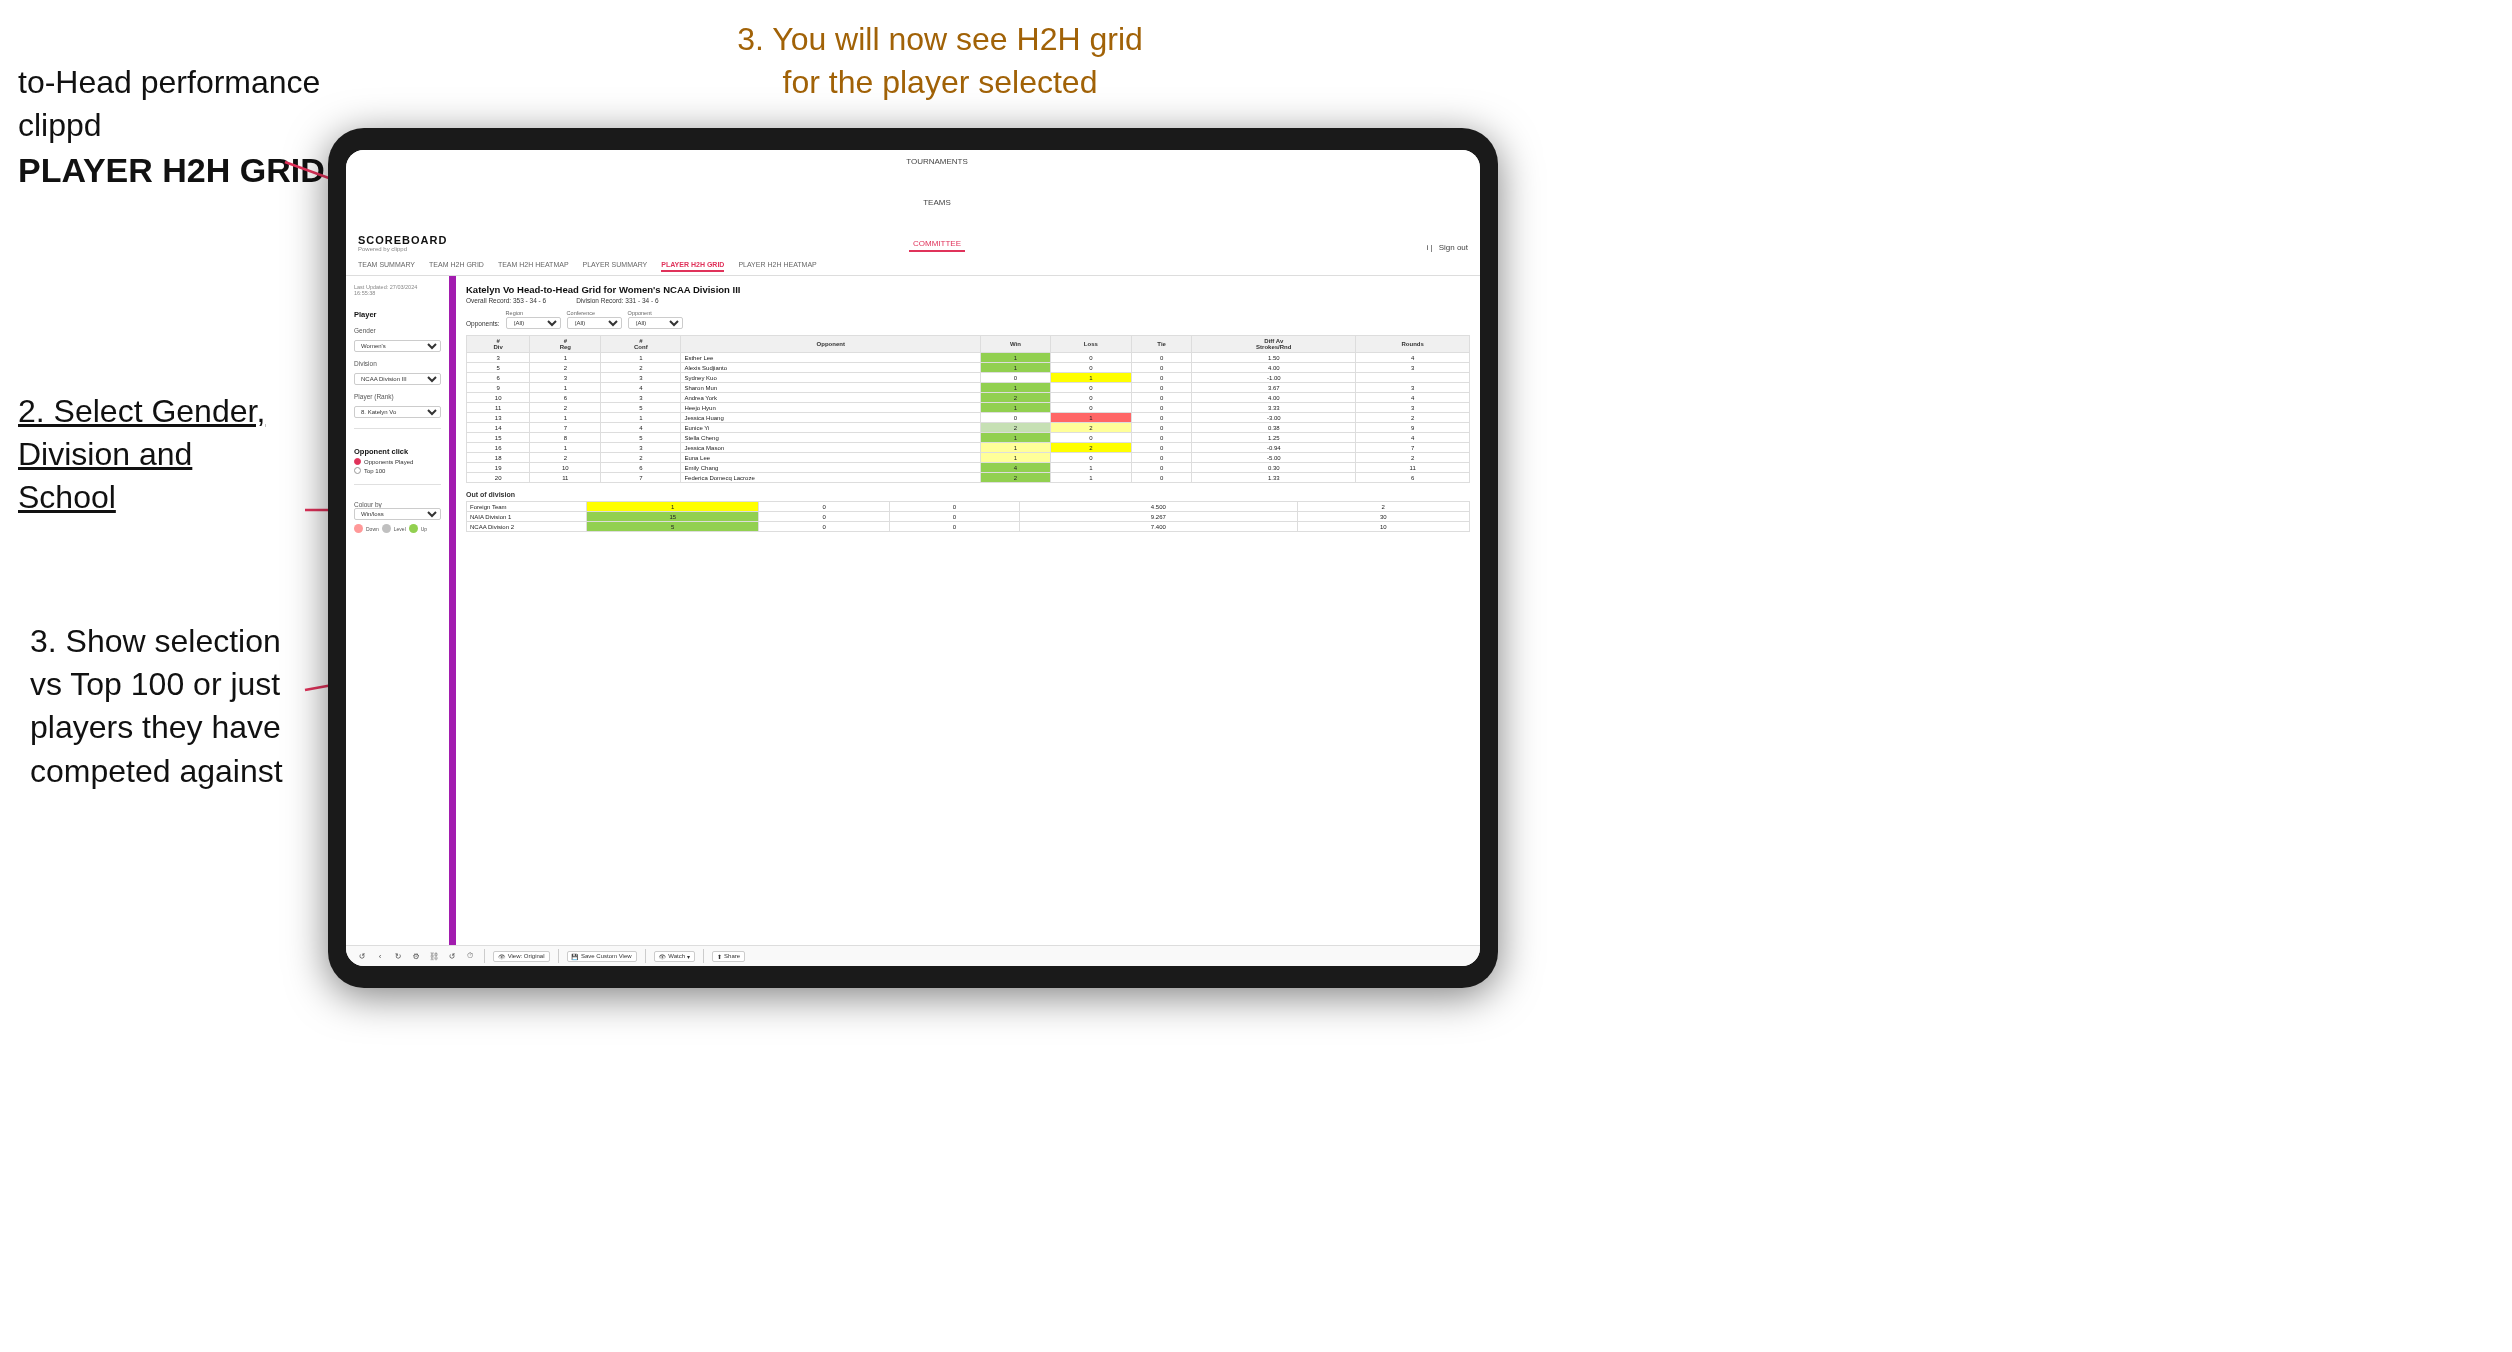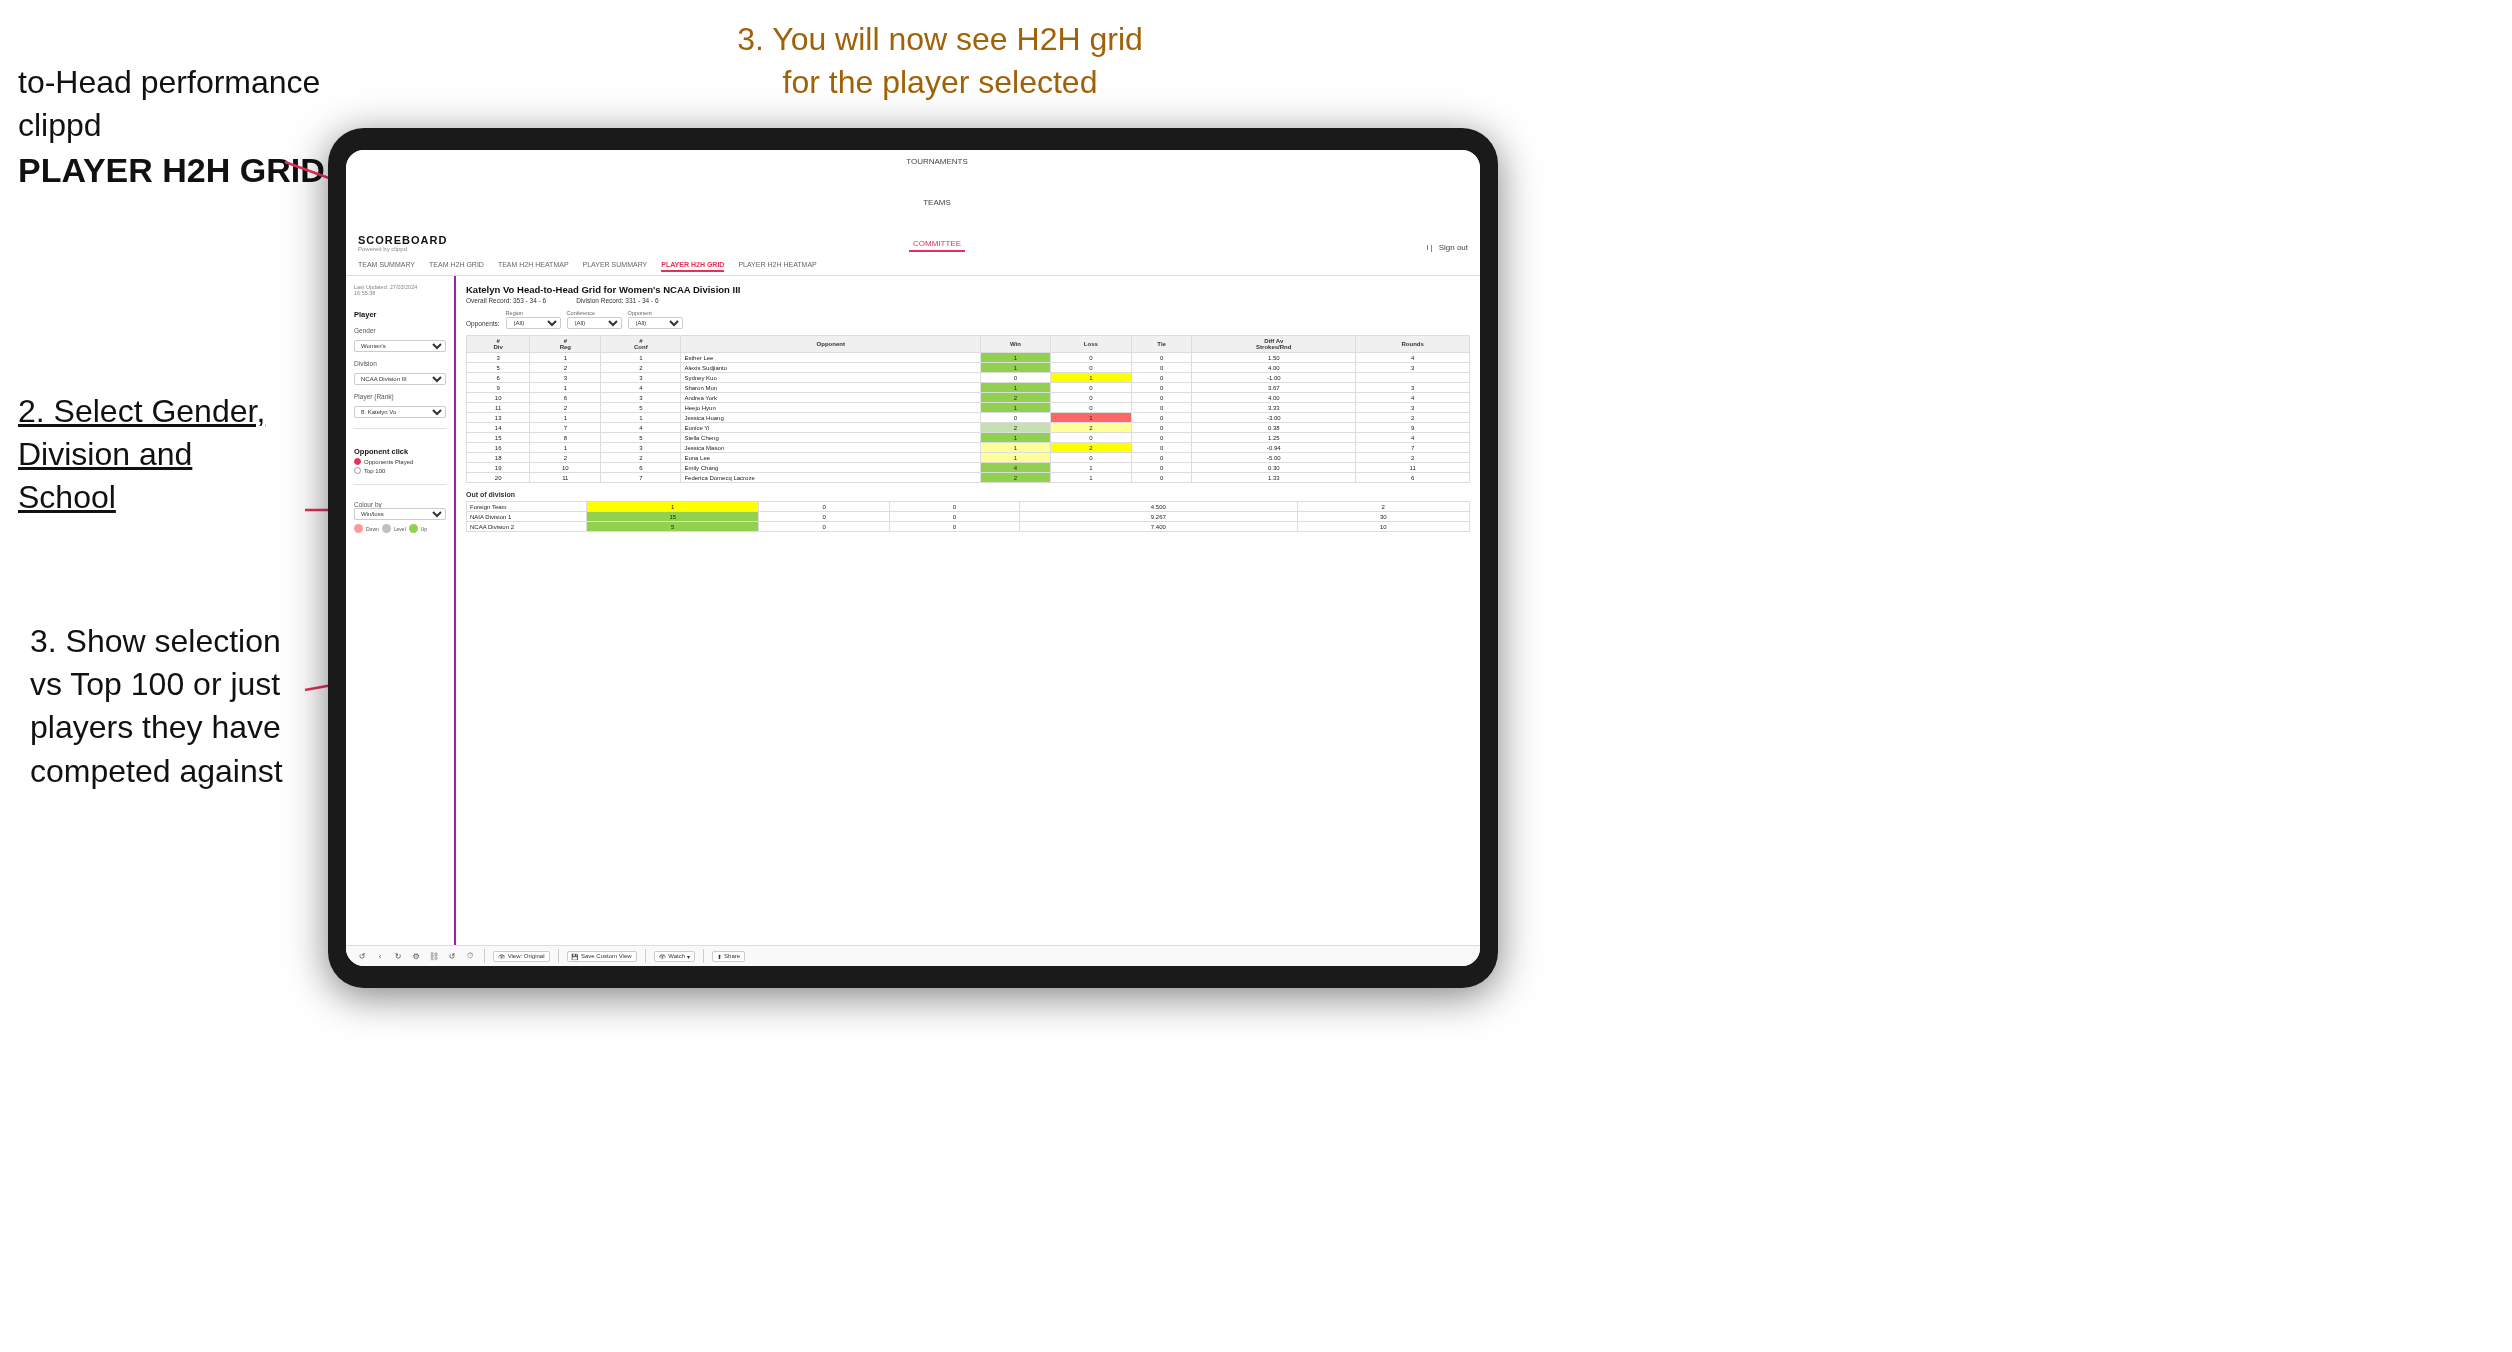--- a/index.html
+++ b/index.html
@@ -167,21 +167,21 @@
       display: flex;
       flex: 1;
       overflow: hidden;
       background: #f5f5f5;
     }
 
     
     .sidebar {
       width: 110px;
       background: #fff;
-      border-right: 2px solid #a21caf;
+      border-right: 7px solid #a21caf;
       padding: 8px 8px;
       display: flex;
       flex-direction: column;
       gap: 6px;
       font-size: 7px;
       flex-shrink: 0;
     }
 
     .sidebar-timestamp {
       font-size: 5.5px;

